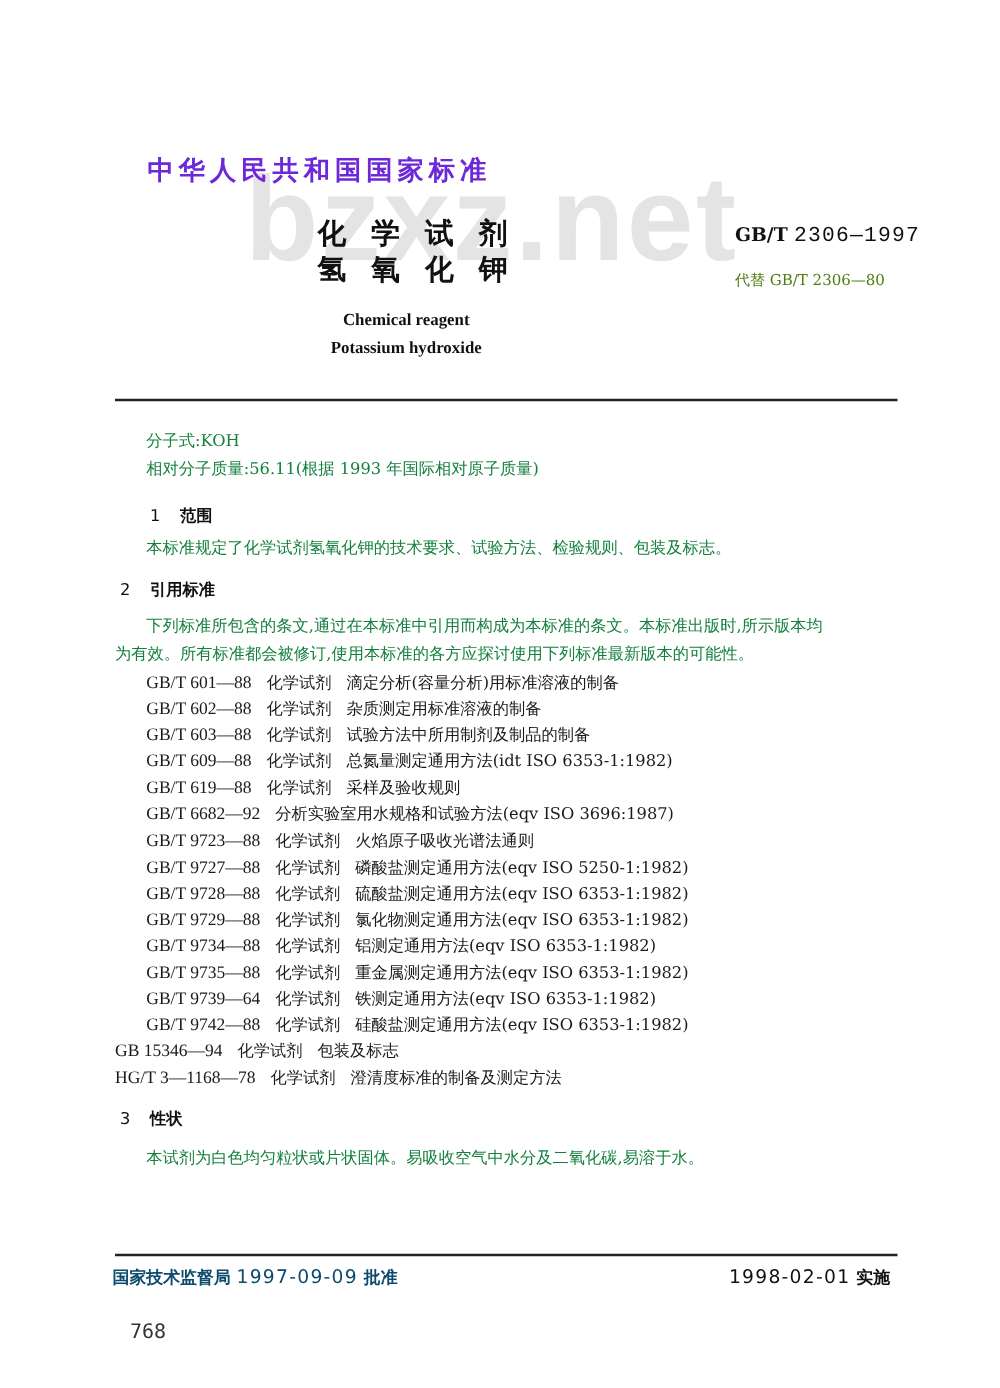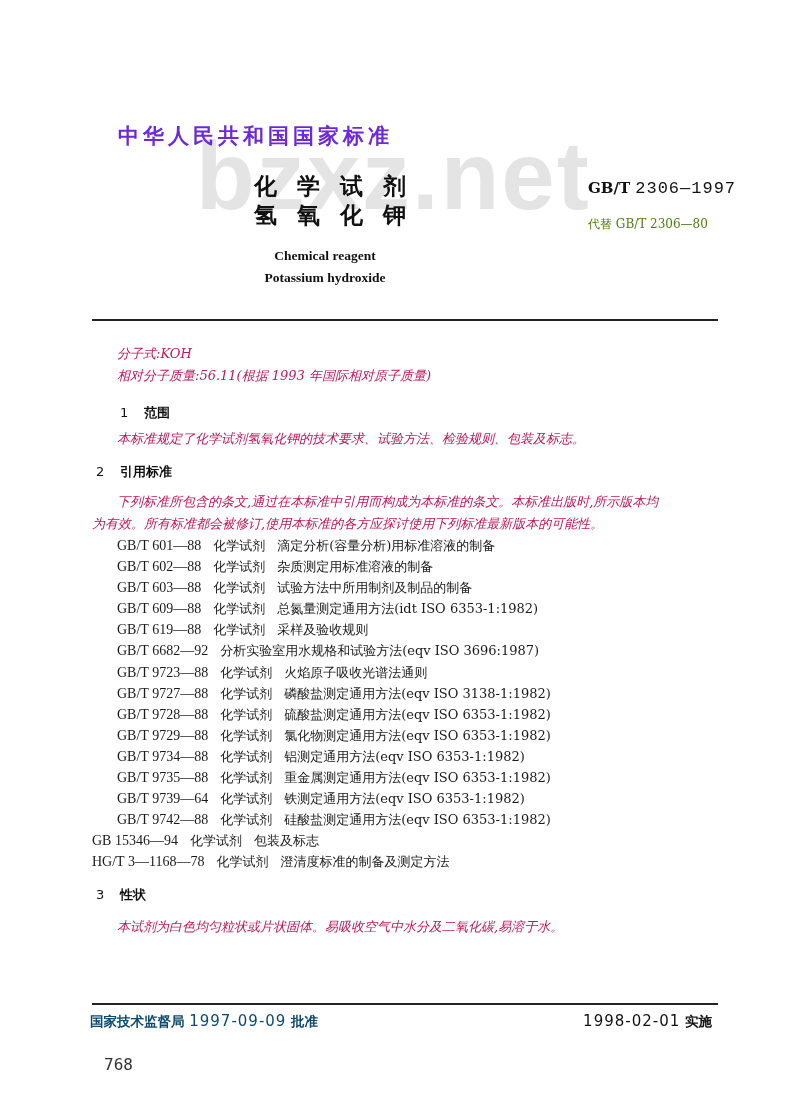--- a/index.html
+++ b/index.html
@@ -79,24 +79,23 @@
       left: 92px; width: 626px; height: 2px;
       background: #222;
     }
     .rule.top { top: 319px; }
     .rule.bottom { top: 1003px; height: 1.5px; }
 
     
     .line {
       position: absolute;
       font-size: 13px;
-      color: #be185d;
+      color: #15803d;
       white-space: nowrap;
       line-height: 1;
-      font-style: italic;
     }
     .heading {
       position: absolute;
       left: 96px;
       font-family: "DejaVu Sans", "Liberation Sans", sans-serif;
       font-size: 13px;
       font-weight: bold;
       color: #111;
       white-space: nowrap;
     }
@@ -189,21 +188,21 @@
 <div class="ref-row" style="top:621px;">
   <span class="ref-code">GB/T 619—88</span><span class="ref-cat">化学试剂</span><span class="ref-title">采样及验收规则</span>
 </div>
 <div class="ref-row" style="top:642px;">
   <span class="ref-code">GB/T 6682—92</span><span class="ref-title">分析实验室用水规格和试验方法(eqv ISO 3696:1987)</span>
 </div>
 <div class="ref-row" style="top:664px;">
   <span class="ref-code">GB/T 9723—88</span><span class="ref-cat">化学试剂</span><span class="ref-title">火焰原子吸收光谱法通则</span>
 </div>
 <div class="ref-row" style="top:685px;">
-  <span class="ref-code">GB/T 9727—88</span><span class="ref-cat">化学试剂</span><span class="ref-title">磷酸盐测定通用方法(eqv ISO 3138-1:1982)</span>
+  <span class="ref-code">GB/T 9727—88</span><span class="ref-cat">化学试剂</span><span class="ref-title">磷酸盐测定通用方法(eqv ISO 5250-1:1982)</span>
 </div>
 <div class="ref-row" style="top:706px;">
   <span class="ref-code">GB/T 9728—88</span><span class="ref-cat">化学试剂</span><span class="ref-title">硫酸盐测定通用方法(eqv ISO 6353-1:1982)</span>
 </div>
 <div class="ref-row" style="top:727px;">
   <span class="ref-code">GB/T 9729—88</span><span class="ref-cat">化学试剂</span><span class="ref-title">氯化物测定通用方法(eqv ISO 6353-1:1982)</span>
 </div>
 <div class="ref-row" style="top:748px;">
   <span class="ref-code">GB/T 9734—88</span><span class="ref-cat">化学试剂</span><span class="ref-title">铝测定通用方法(eqv ISO 6353-1:1982)</span>
 </div>

